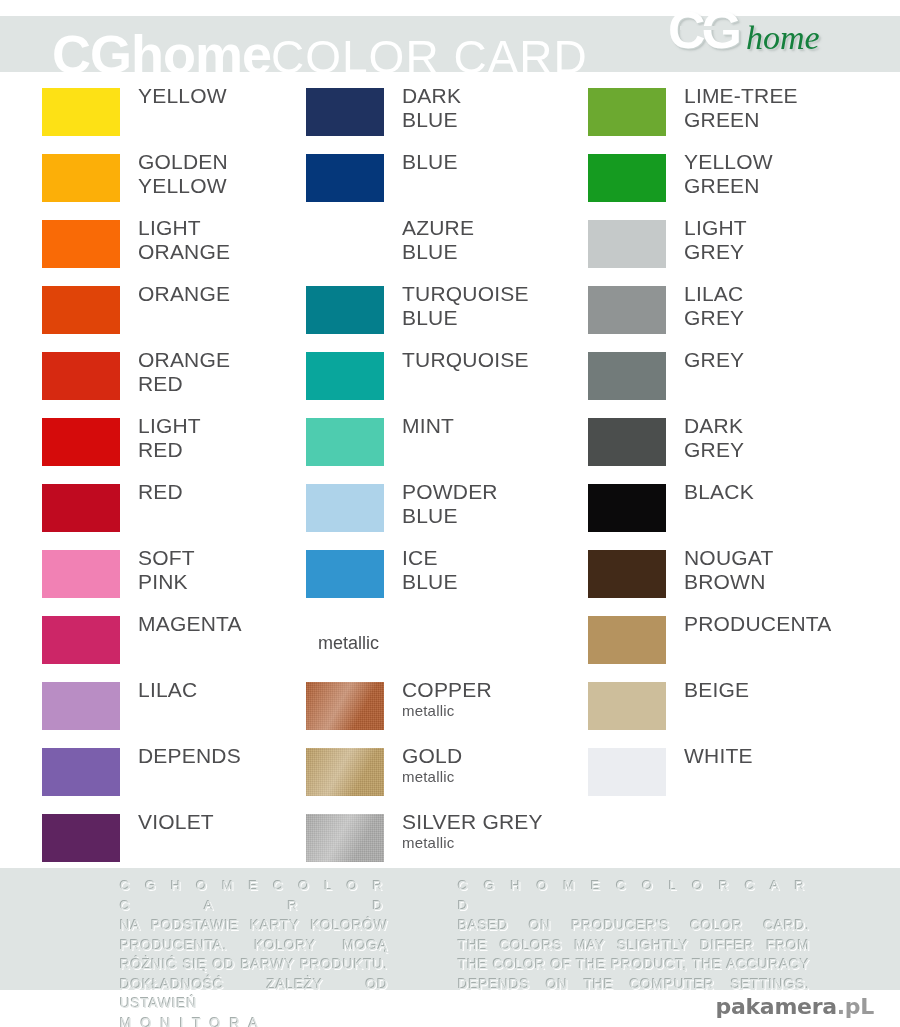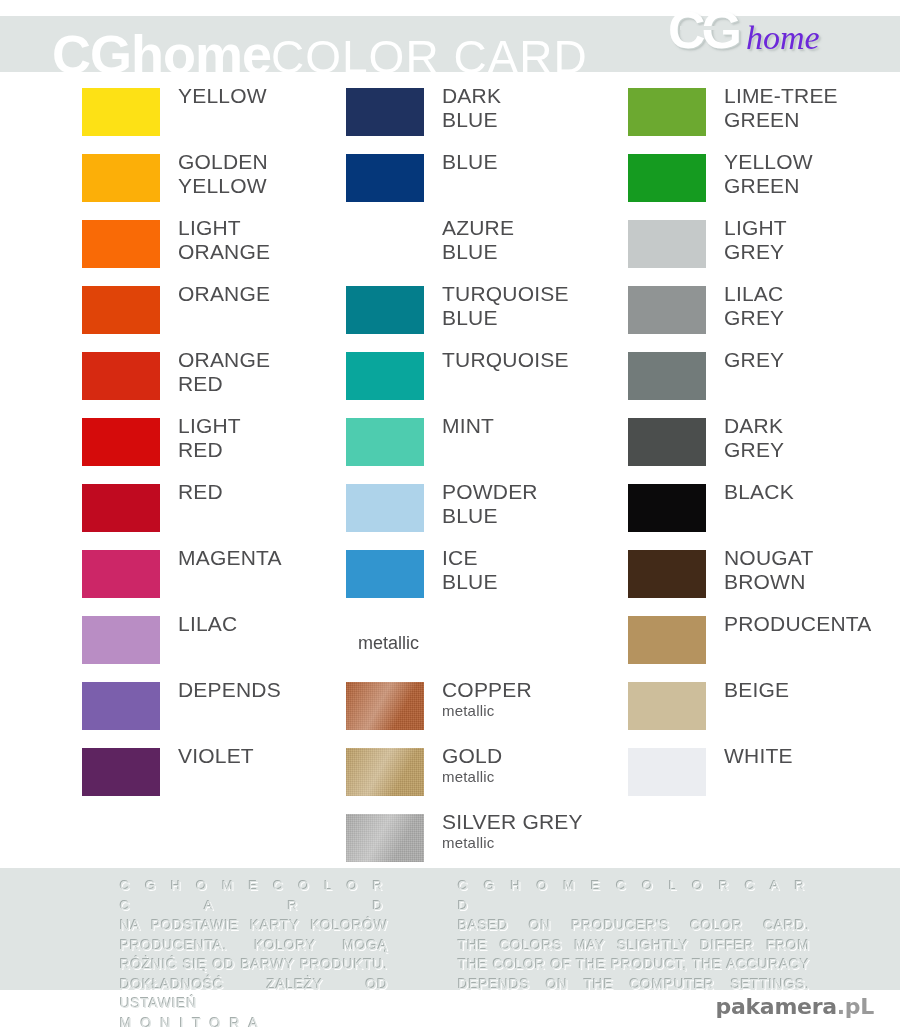--- a/index.html
+++ b/index.html
@@ -31,32 +31,32 @@
   }
   .logo-cg{
     position:absolute;left:0;top:-4px;
     font-size:52px;font-weight:bold;color:#ffffff;
     letter-spacing:-4px;
     text-shadow:1px 1px 0 #c9d2d0, 2px 2px 2px rgba(150,160,158,.5);
     line-height:60px;
   }
   .logo-home{
     position:absolute;left:78px;top:14px;
-    font-size:34px;font-style:italic;color:#6d28d9;
+    font-size:34px;font-style:italic;color:#15803d;
     font-family:"Liberation Serif", serif;
     text-shadow:1px 1px 0 #c9d2d0, 2px 2px 2px rgba(150,160,158,.5);
     line-height:40px;
   }
   .logo-bar{
     position:absolute;left:12px;top:22px;width:62px;height:4px;
     background:#dfe4e3;
   }
   
   .grid{
-    position:absolute;left:0;top:88px;width:757px;height:780px;margin-left:40px;
+    position:absolute;left:0;top:88px;width:757px;height:780px;
   }
   .col{position:absolute;top:0;}
   .col1{left:42px;width:264px;}
   .col2{left:306px;width:282px;}
   .col3{left:588px;width:300px;}
   .row{
     position:relative;height:66px;
   }
   .sw{
     position:absolute;left:0;top:0;width:78px;height:48px;
@@ -162,20 +162,25 @@
       <div class="row">
         <div class="sw" style="background: rgb(213, 11, 11);"></div>
         <div class="lbl">LIGHT
 RED</div>
       </div>
       <div class="row">
         <div class="sw" style="background: rgb(192, 10, 32);"></div>
         <div class="lbl">RED</div>
       </div>
       <div class="row">
+        <div class="sw" style="background: rgb(241, 129, 180);"></div>
+        <div class="lbl">SOFT
+PINK</div>
+      </div>
+      <div class="row">
         <div class="sw" style="background: rgb(204, 38, 103);"></div>
         <div class="lbl">MAGENTA</div>
       </div>
       <div class="row">
         <div class="sw" style="background: rgb(185, 141, 196);"></div>
         <div class="lbl">LILAC</div>
       </div>
       <div class="row">
         <div class="sw" style="background: rgb(123, 95, 172);"></div>
         <div class="lbl">DEPENDS</div>

